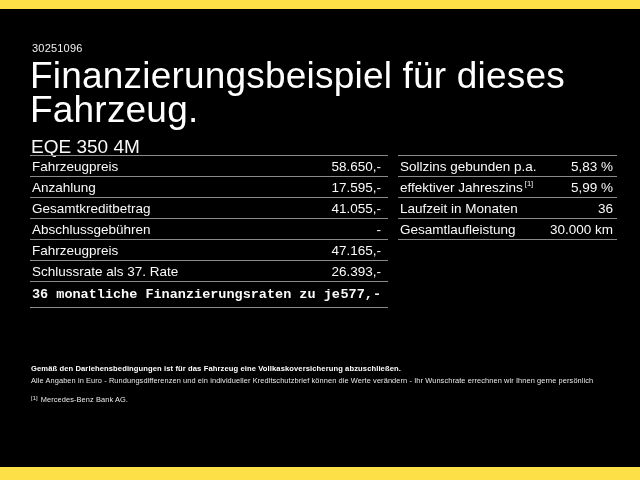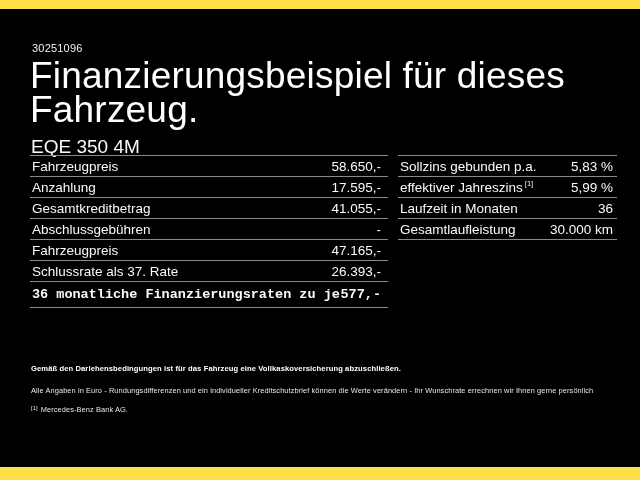--- a/index.html
+++ b/index.html
@@ -32,21 +32,21 @@
   #finance-table{left:30px;top:146px;width:358px;}
   #finance-table .val{padding-right:7px;}
   #finance-table .row.bold{font-weight:bold;height:25px;font-family:Liberation Mono, monospace;}
   #conditions-table{left:398px;top:146px;width:219px;}
   #conditions-table .val{padding-right:4px;}
   sup.fnref{font-size:7.5px;vertical-align:super;margin-left:2px;line-height:0;}
   .fine-print{
     position:absolute;left:31px;top:354px;width:585px;color:#e8e8e8;
     font-size:7.4px;line-height:11.5px;letter-spacing:.1px;
   }
-  .fine-print .fp-bold{font-weight:bold;color:#ffffff;font-size:7.6px;margin-bottom:10px;}
+  .fine-print .fp-bold{font-weight:bold;color:#ffffff;font-size:7.6px;margin-bottom:0;}
   .footnote{margin-top:7px;}
   .footnote .marker{font-size:5.8px;vertical-align:2px;margin-right:3px;}
 </style>
 </head>
 <body>
 
 <div id="stage">
   <div class="panel">
 
     <div class="id-number">30251096</div>

